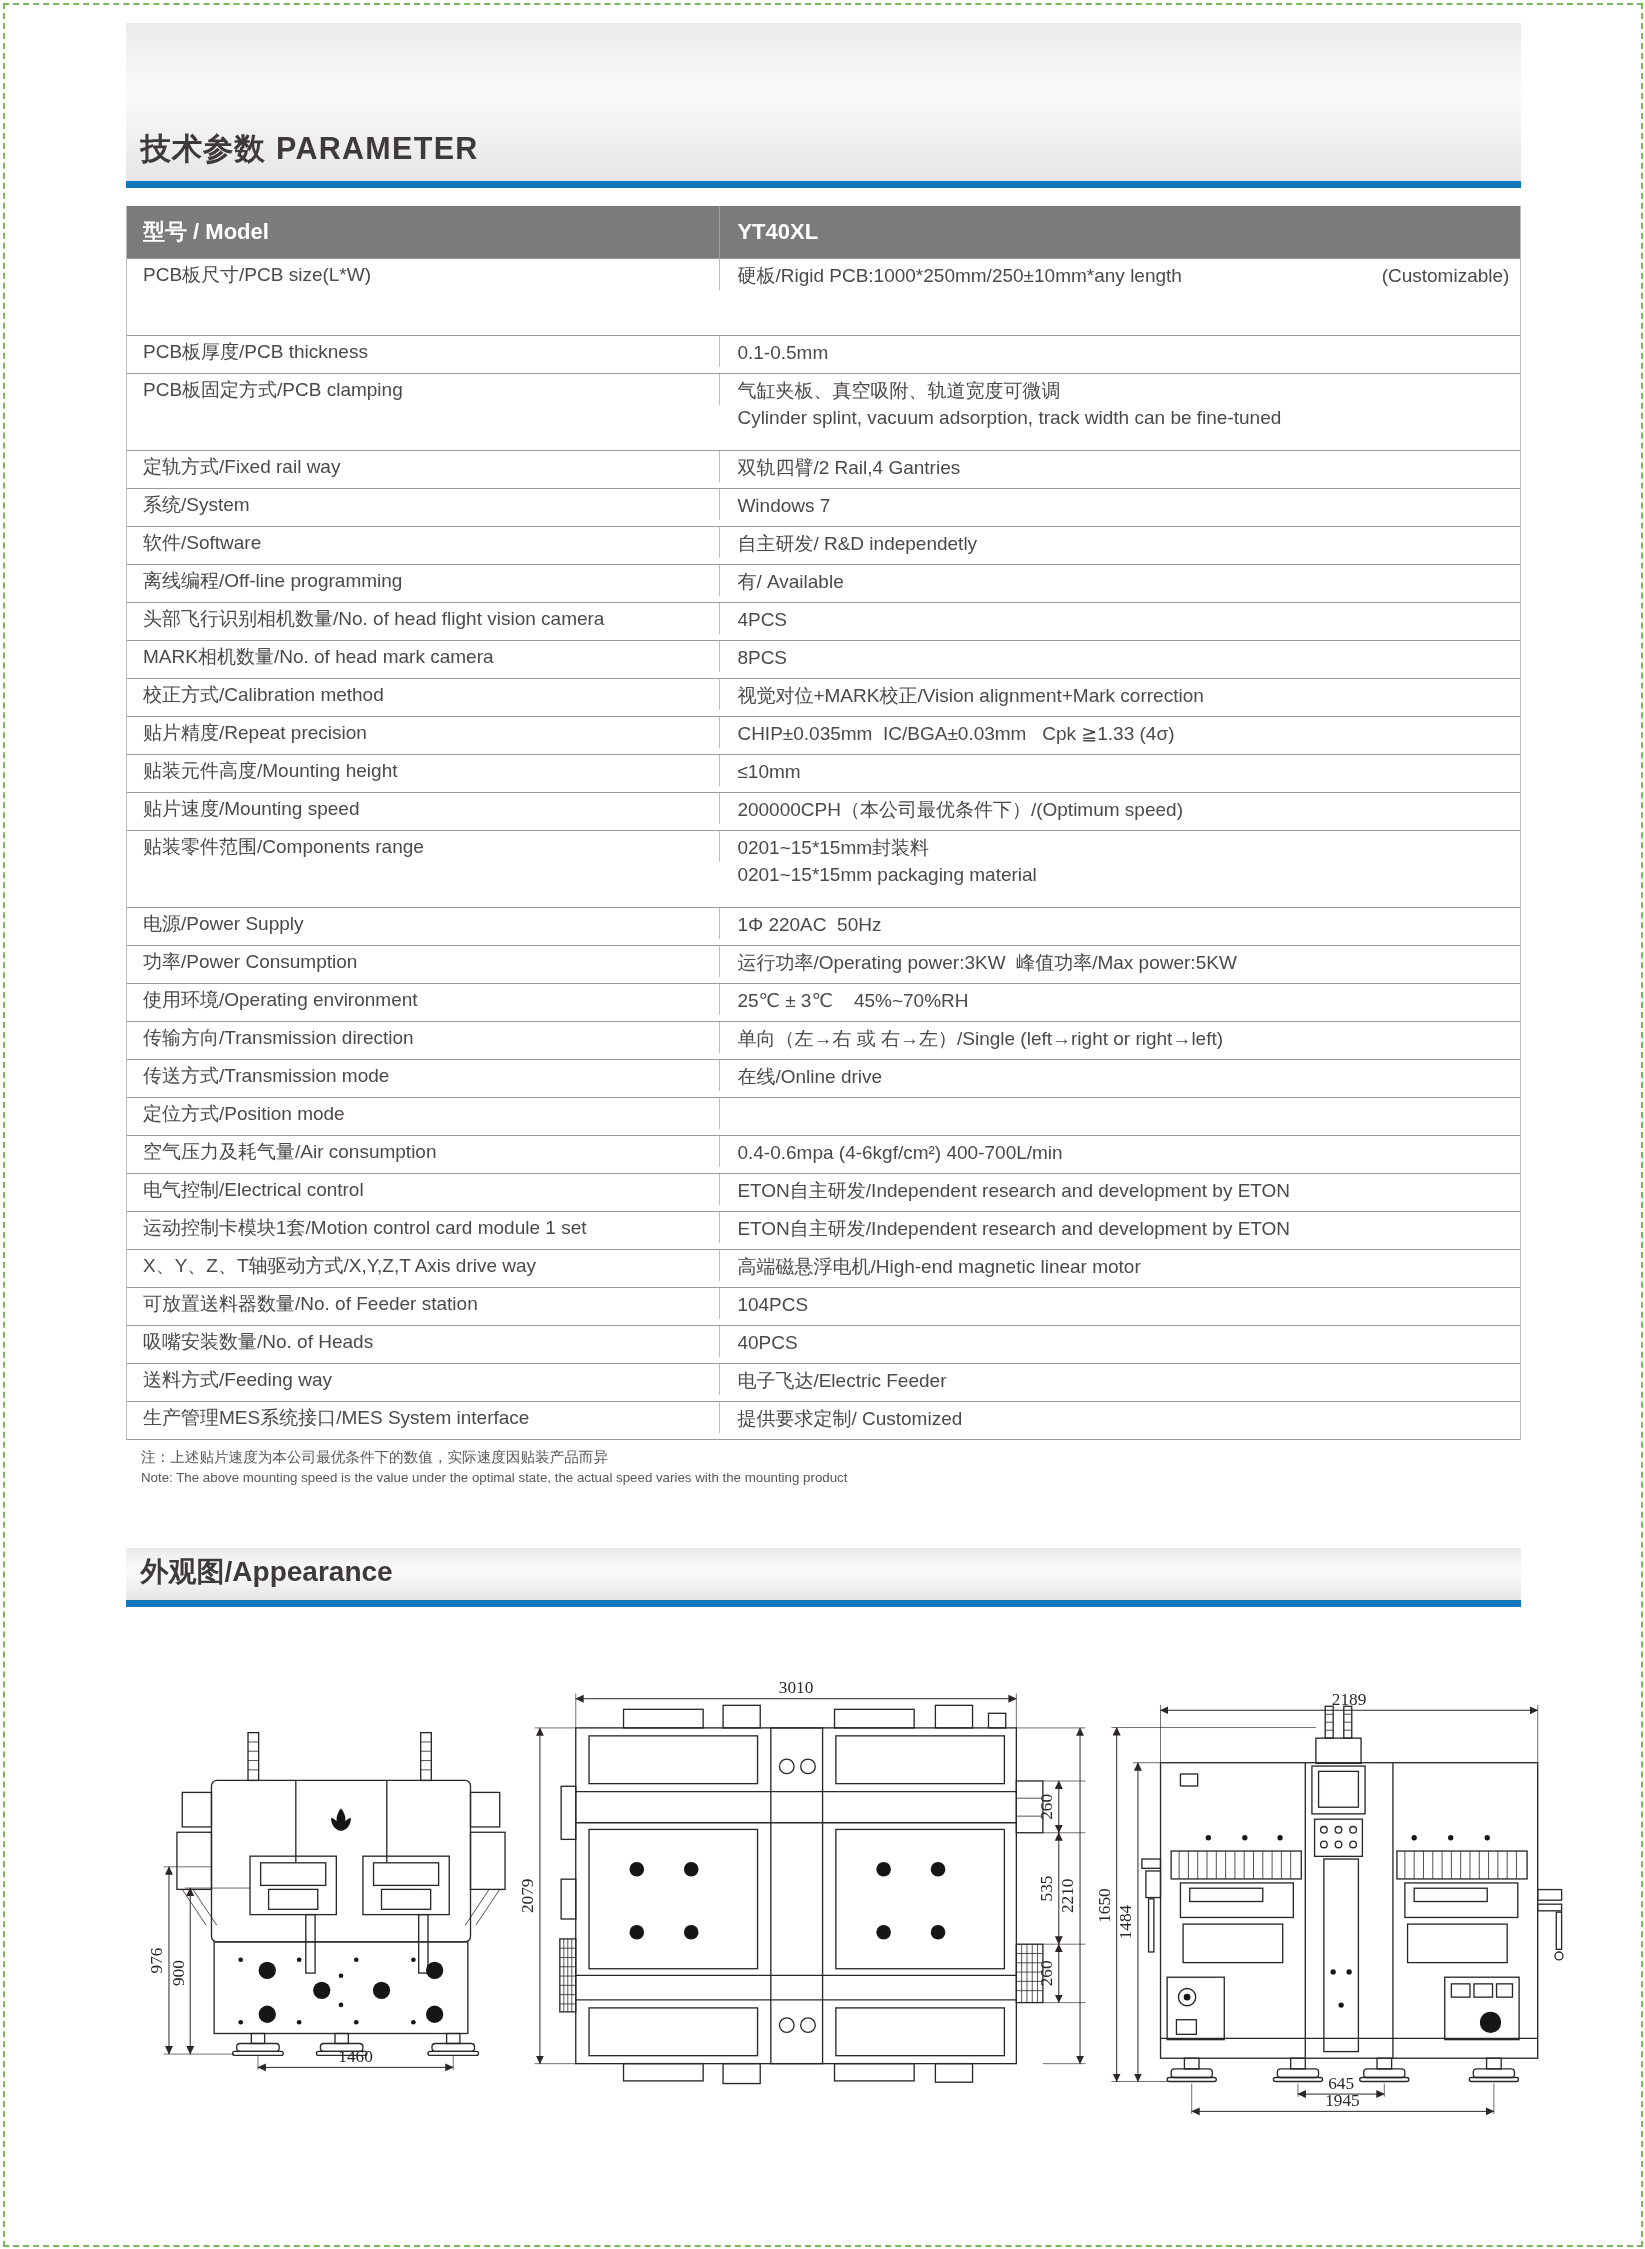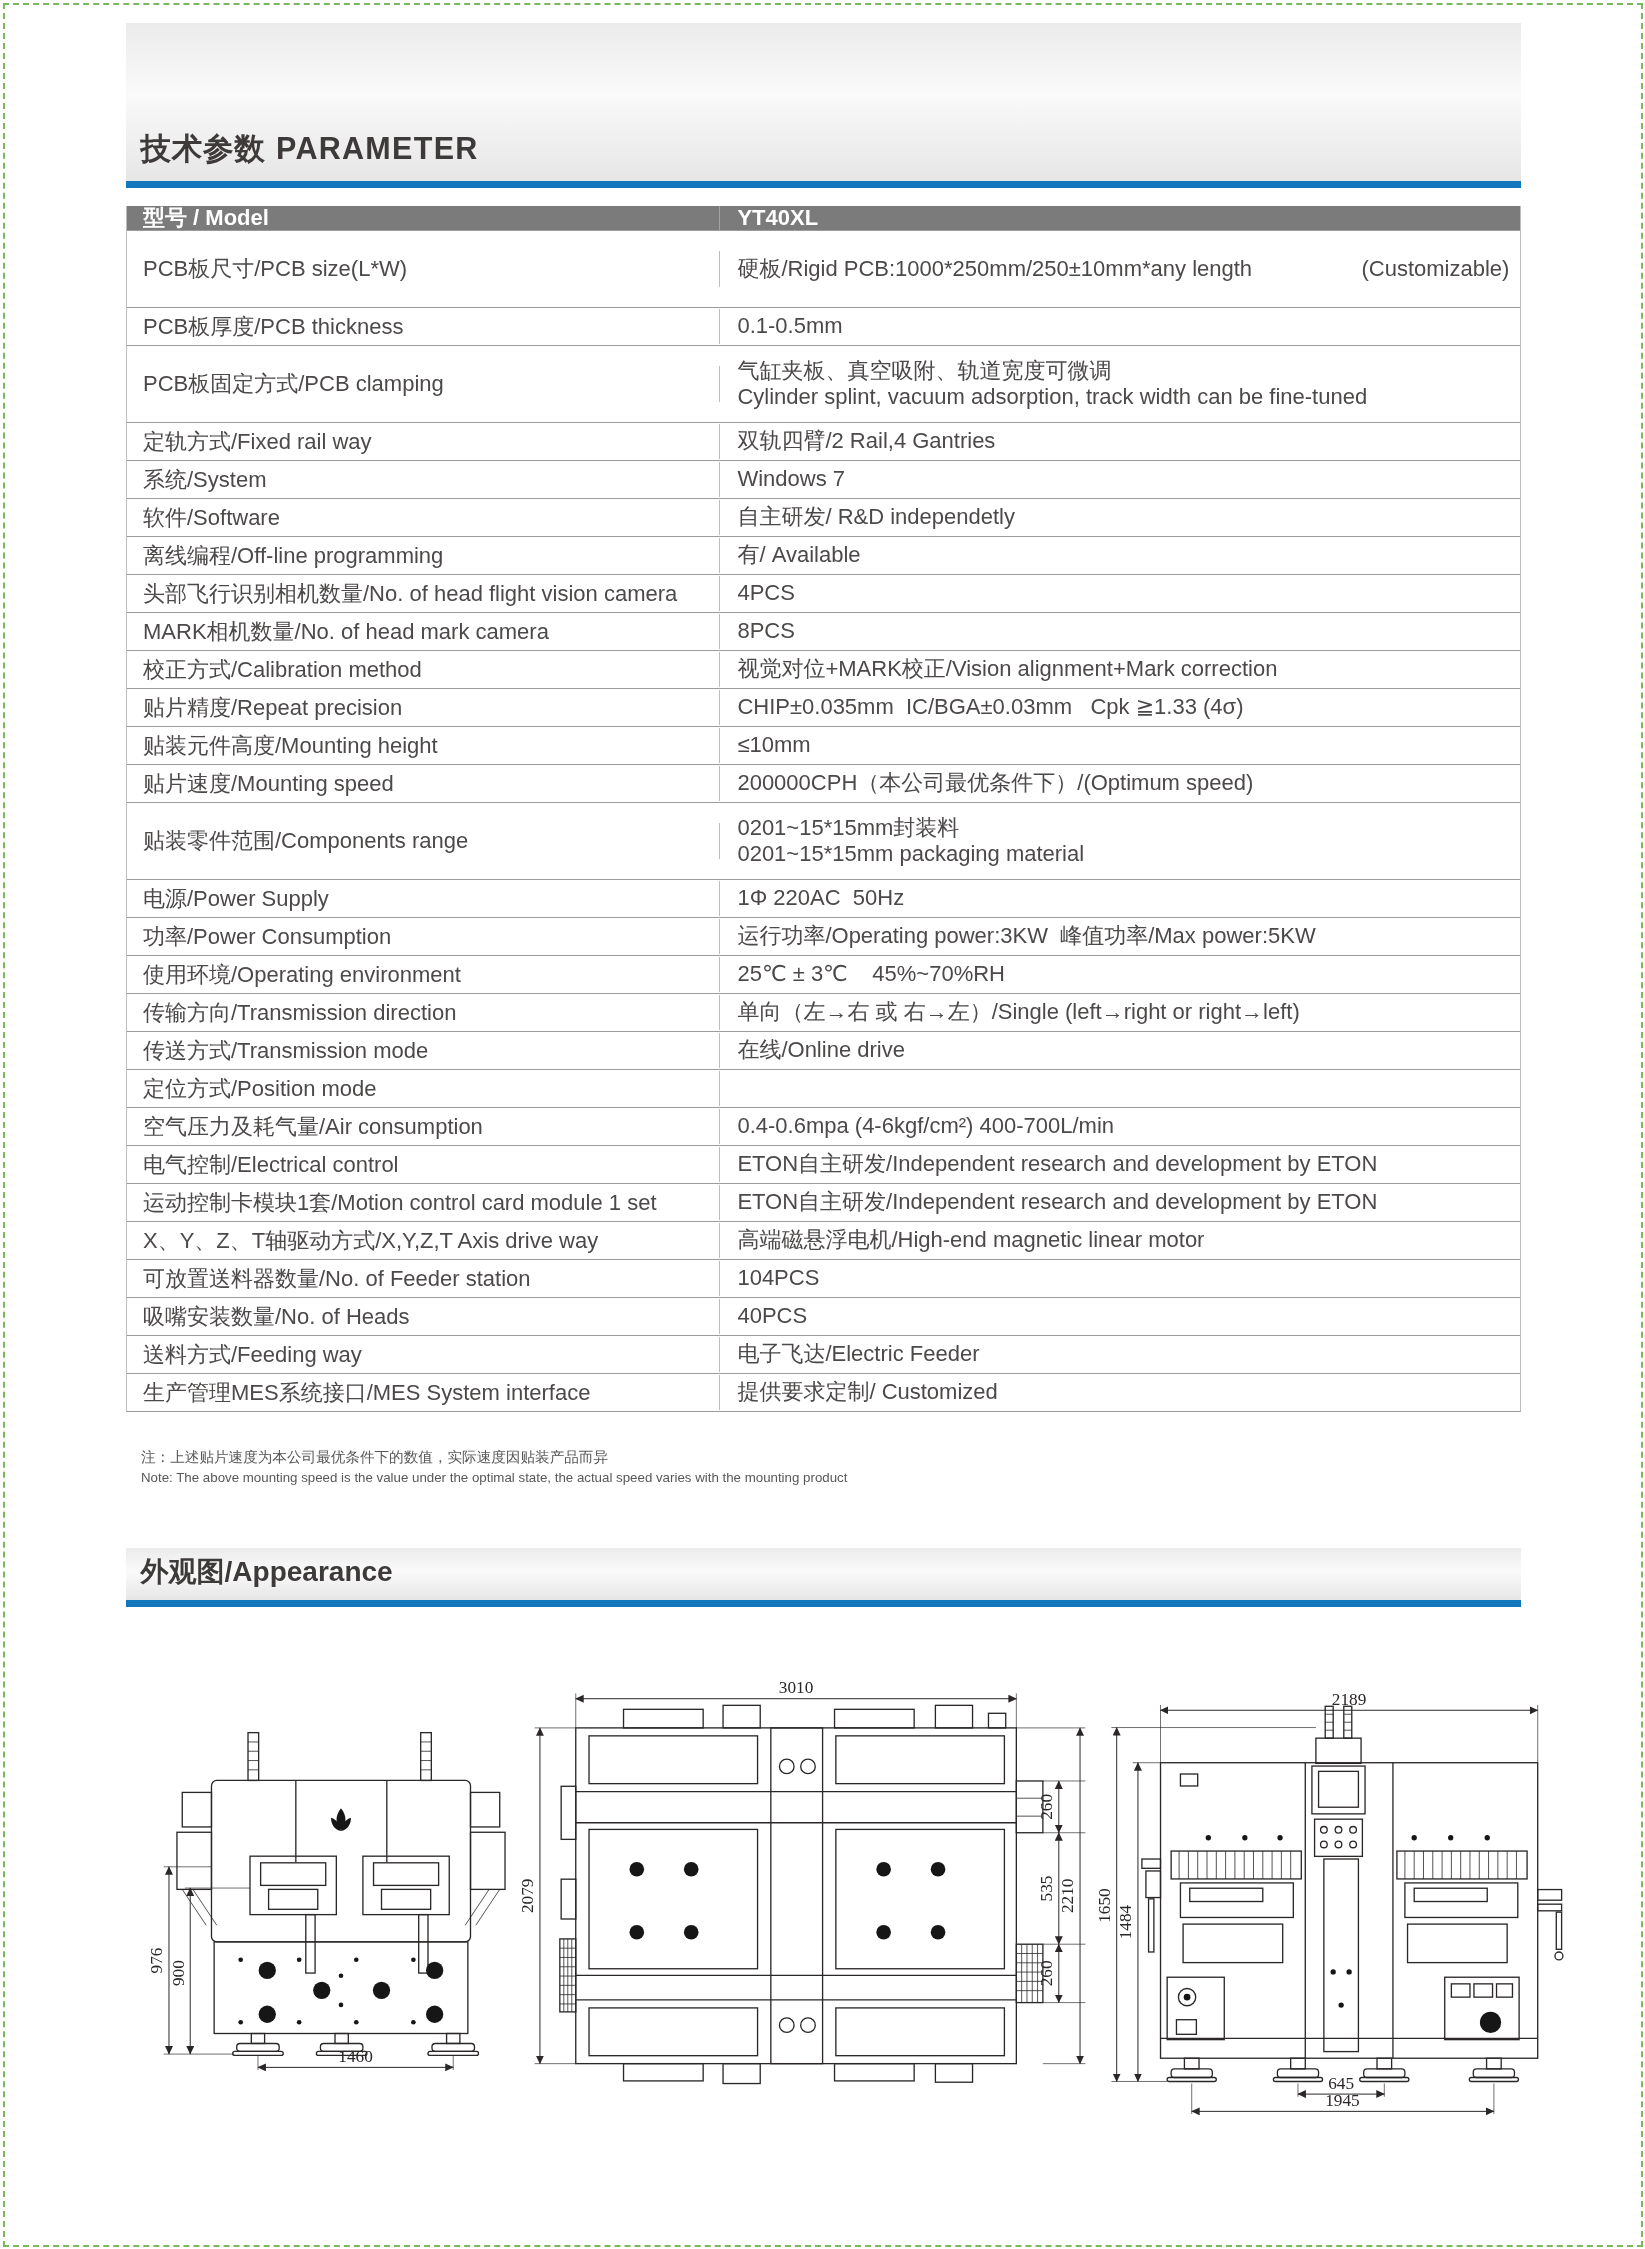--- a/index.html
+++ b/index.html
@@ -17,24 +17,24 @@
   .accent-bar { position:absolute; left:0; right:0; bottom:-6.6px; height:6.6px; background:#1377bd; }
   .sec-title { position:absolute; left:14.6px; bottom:10.6px; color:#3e3a39; font-weight:bold; white-space:nowrap; }
   .sec-title.big { font-size:30.5px; letter-spacing:0.7px; }
   .sec-title.big .en { margin-left:10.6px; font-weight:600; letter-spacing:1.3px;margin-top:40px; }
   .sec-header.app .sec-title { font-size:28px; bottom:9.3px; }
 
   
   .spec-table { position:absolute; left:126px; top:206px; width:1395px;
     border-left:0.7px solid #bcbcbc; border-right:0.7px solid #bcbcbc; border-bottom:1.3px solid #9c9c9c;
     box-sizing:border-box; }
-  .thead { display:flex; height:24px; background:#7b7b7b; color:#ffffff; font-size:22px; font-weight:bold; align-items:center; }
+  .thead { display:flex; height:52px; background:#7b7b7b; color:#ffffff; font-size:22px; font-weight:bold; align-items:center; }
   .thead .c1 { width:42.6%; box-sizing:border-box; padding-left:16px; border-right:0.7px solid #a2a2a2; height:100%; display:flex; align-items:center; }
   .thead .c2 { flex:1; box-sizing:border-box; padding-left:17px; }
-  .trow { display:flex; min-height:37px; border-top:1.3px solid #9c9c9c; font-size:22px; color:#4c4948; align-items:center; }
+  .trow { display:flex; min-height:37px; border-top:1.3px solid #9c9c9c; font-size:19px; color:#4c4948; align-items:flex-start; }
   .trow.tall { min-height:76px; }
   .tlabel { width:42.6%; box-sizing:border-box; padding:2.7px 6.6px 2.7px 16px; display:flex; align-items:center; border-right:0.7px solid #bcbcbc; }
   .tvalue { flex:1; box-sizing:border-box; padding:4px 10.6px 4px 17px; display:flex; flex-direction:column; justify-content:center; }
   .vline { display:flex; justify-content:space-between; align-items:baseline; line-height:26.5px; }
   .vline span { white-space:pre-wrap; }
 
   
   .note { position:absolute; left:141px; top:1447px; color:#595757; }
   .note-zh { font-size:14.6px; line-height:21px; }
   .note-en { font-size:13.3px; line-height:20px; }

